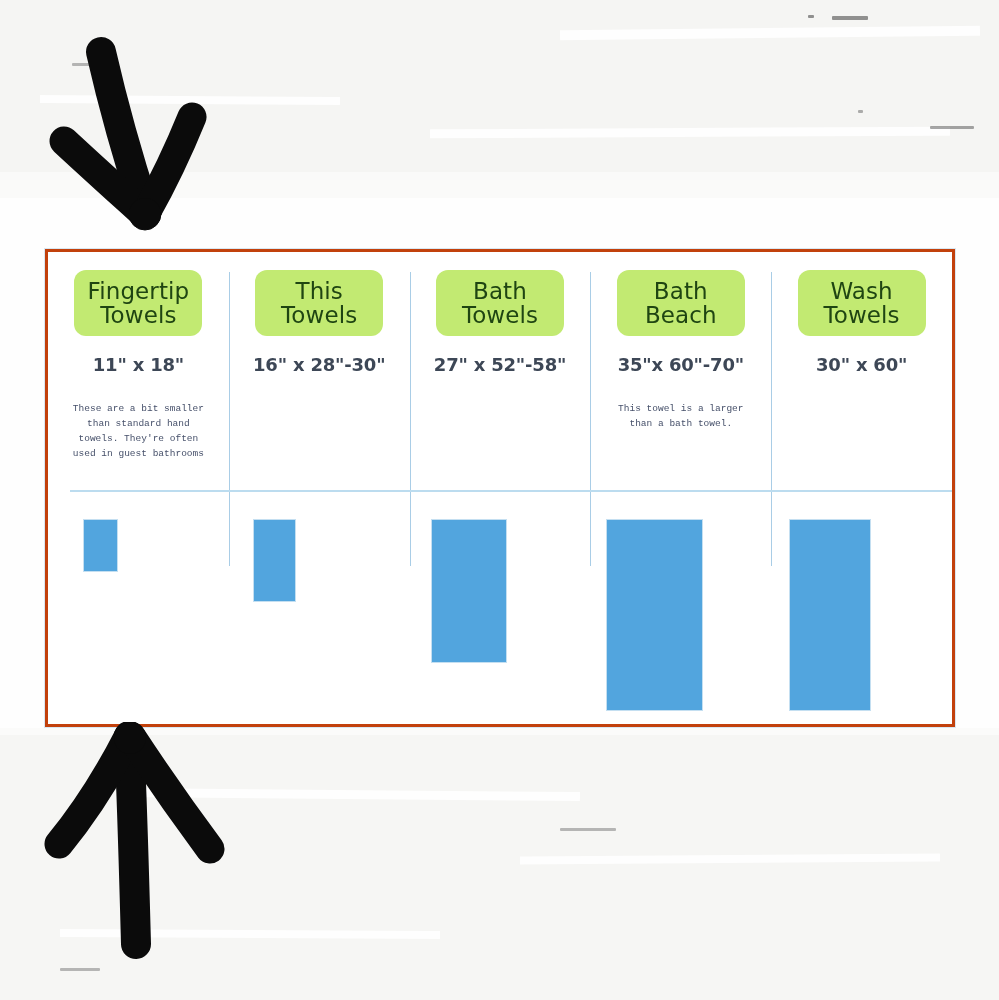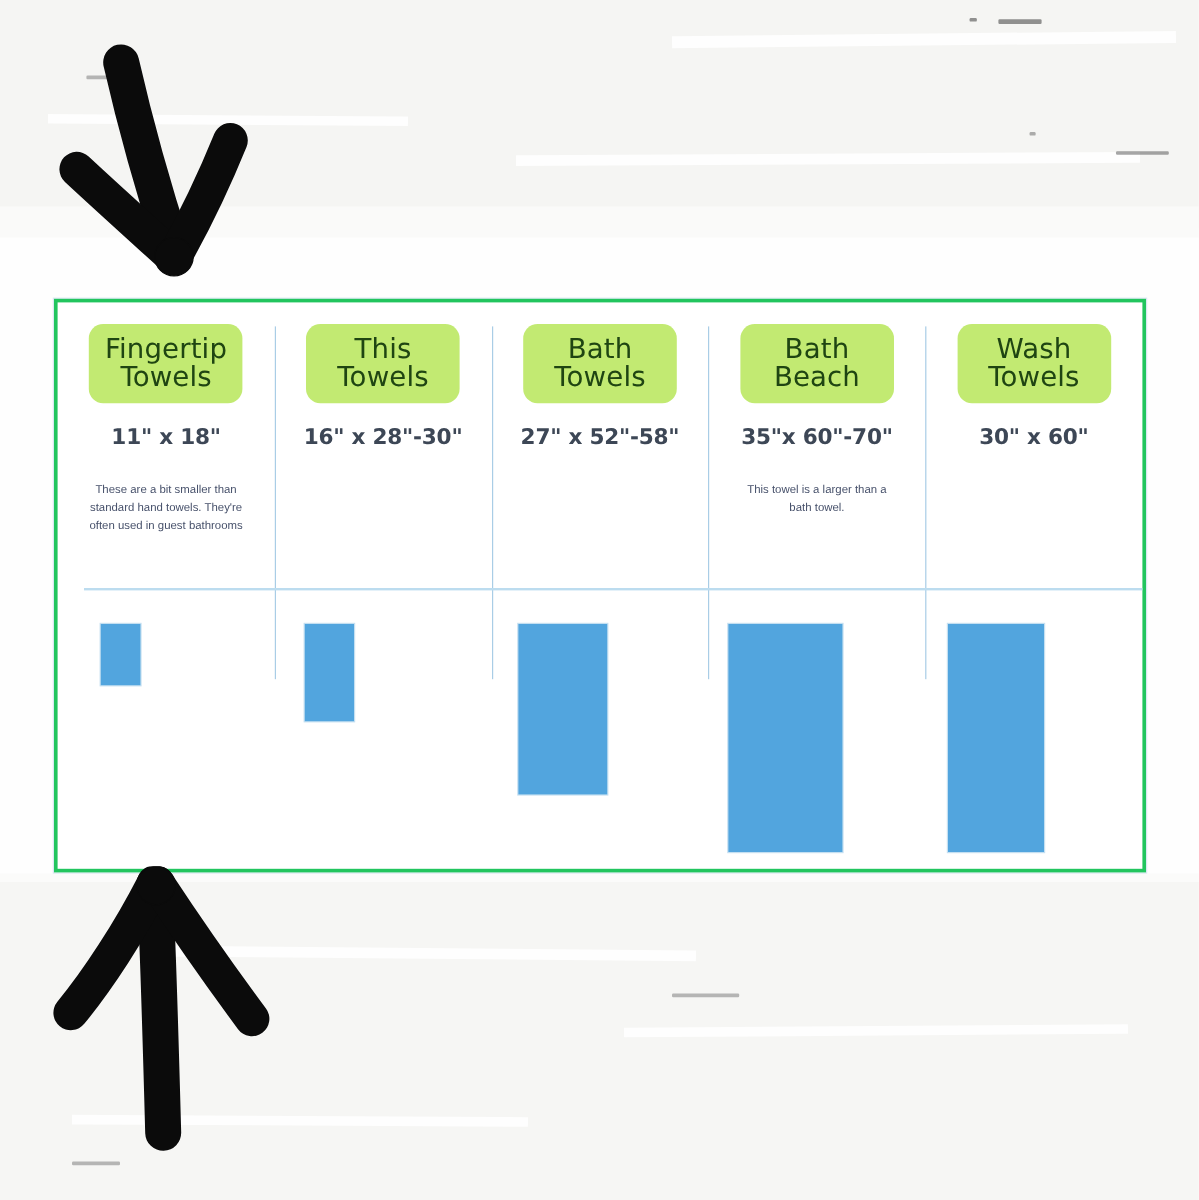--- a/index.html
+++ b/index.html
@@ -61,21 +61,21 @@
   #arrow-bottom { left: 32px; top: 722px; width: 212px; height: 242px; }
 
   
   #chart-frame {
     position: absolute;
     left: 45px;
     top: 249px;
     width: 910px;
     height: 478px;
     background: #ffffff;
-    border: 3px solid #22c55e;
+    border: 3px solid #c2410c;
     box-sizing: border-box;
     box-shadow: 0 0 0 1px rgba(150,190,220,.35);
   }
 
   #columns {
     position: absolute;
     left: 0; top: 0;
     width: 100%;
     height: 100%;
     display: flex;
@@ -138,21 +138,21 @@
     font-weight: bold;
     color: #3d4756;
     white-space: nowrap;
     letter-spacing: -.2px;
   }
 
   
   .desc {
     margin-top: 26px;
     width: 132px;
-    font-family: Liberation Sans, sans-serif;
+    font-family: Liberation Mono, monospace;
     font-size: 9.5px;
     line-height: 1.58;
     color: #46506a;
     text-align: center;
   }
 
   
   .bar-zone {
     position: absolute;
     left: 0;

